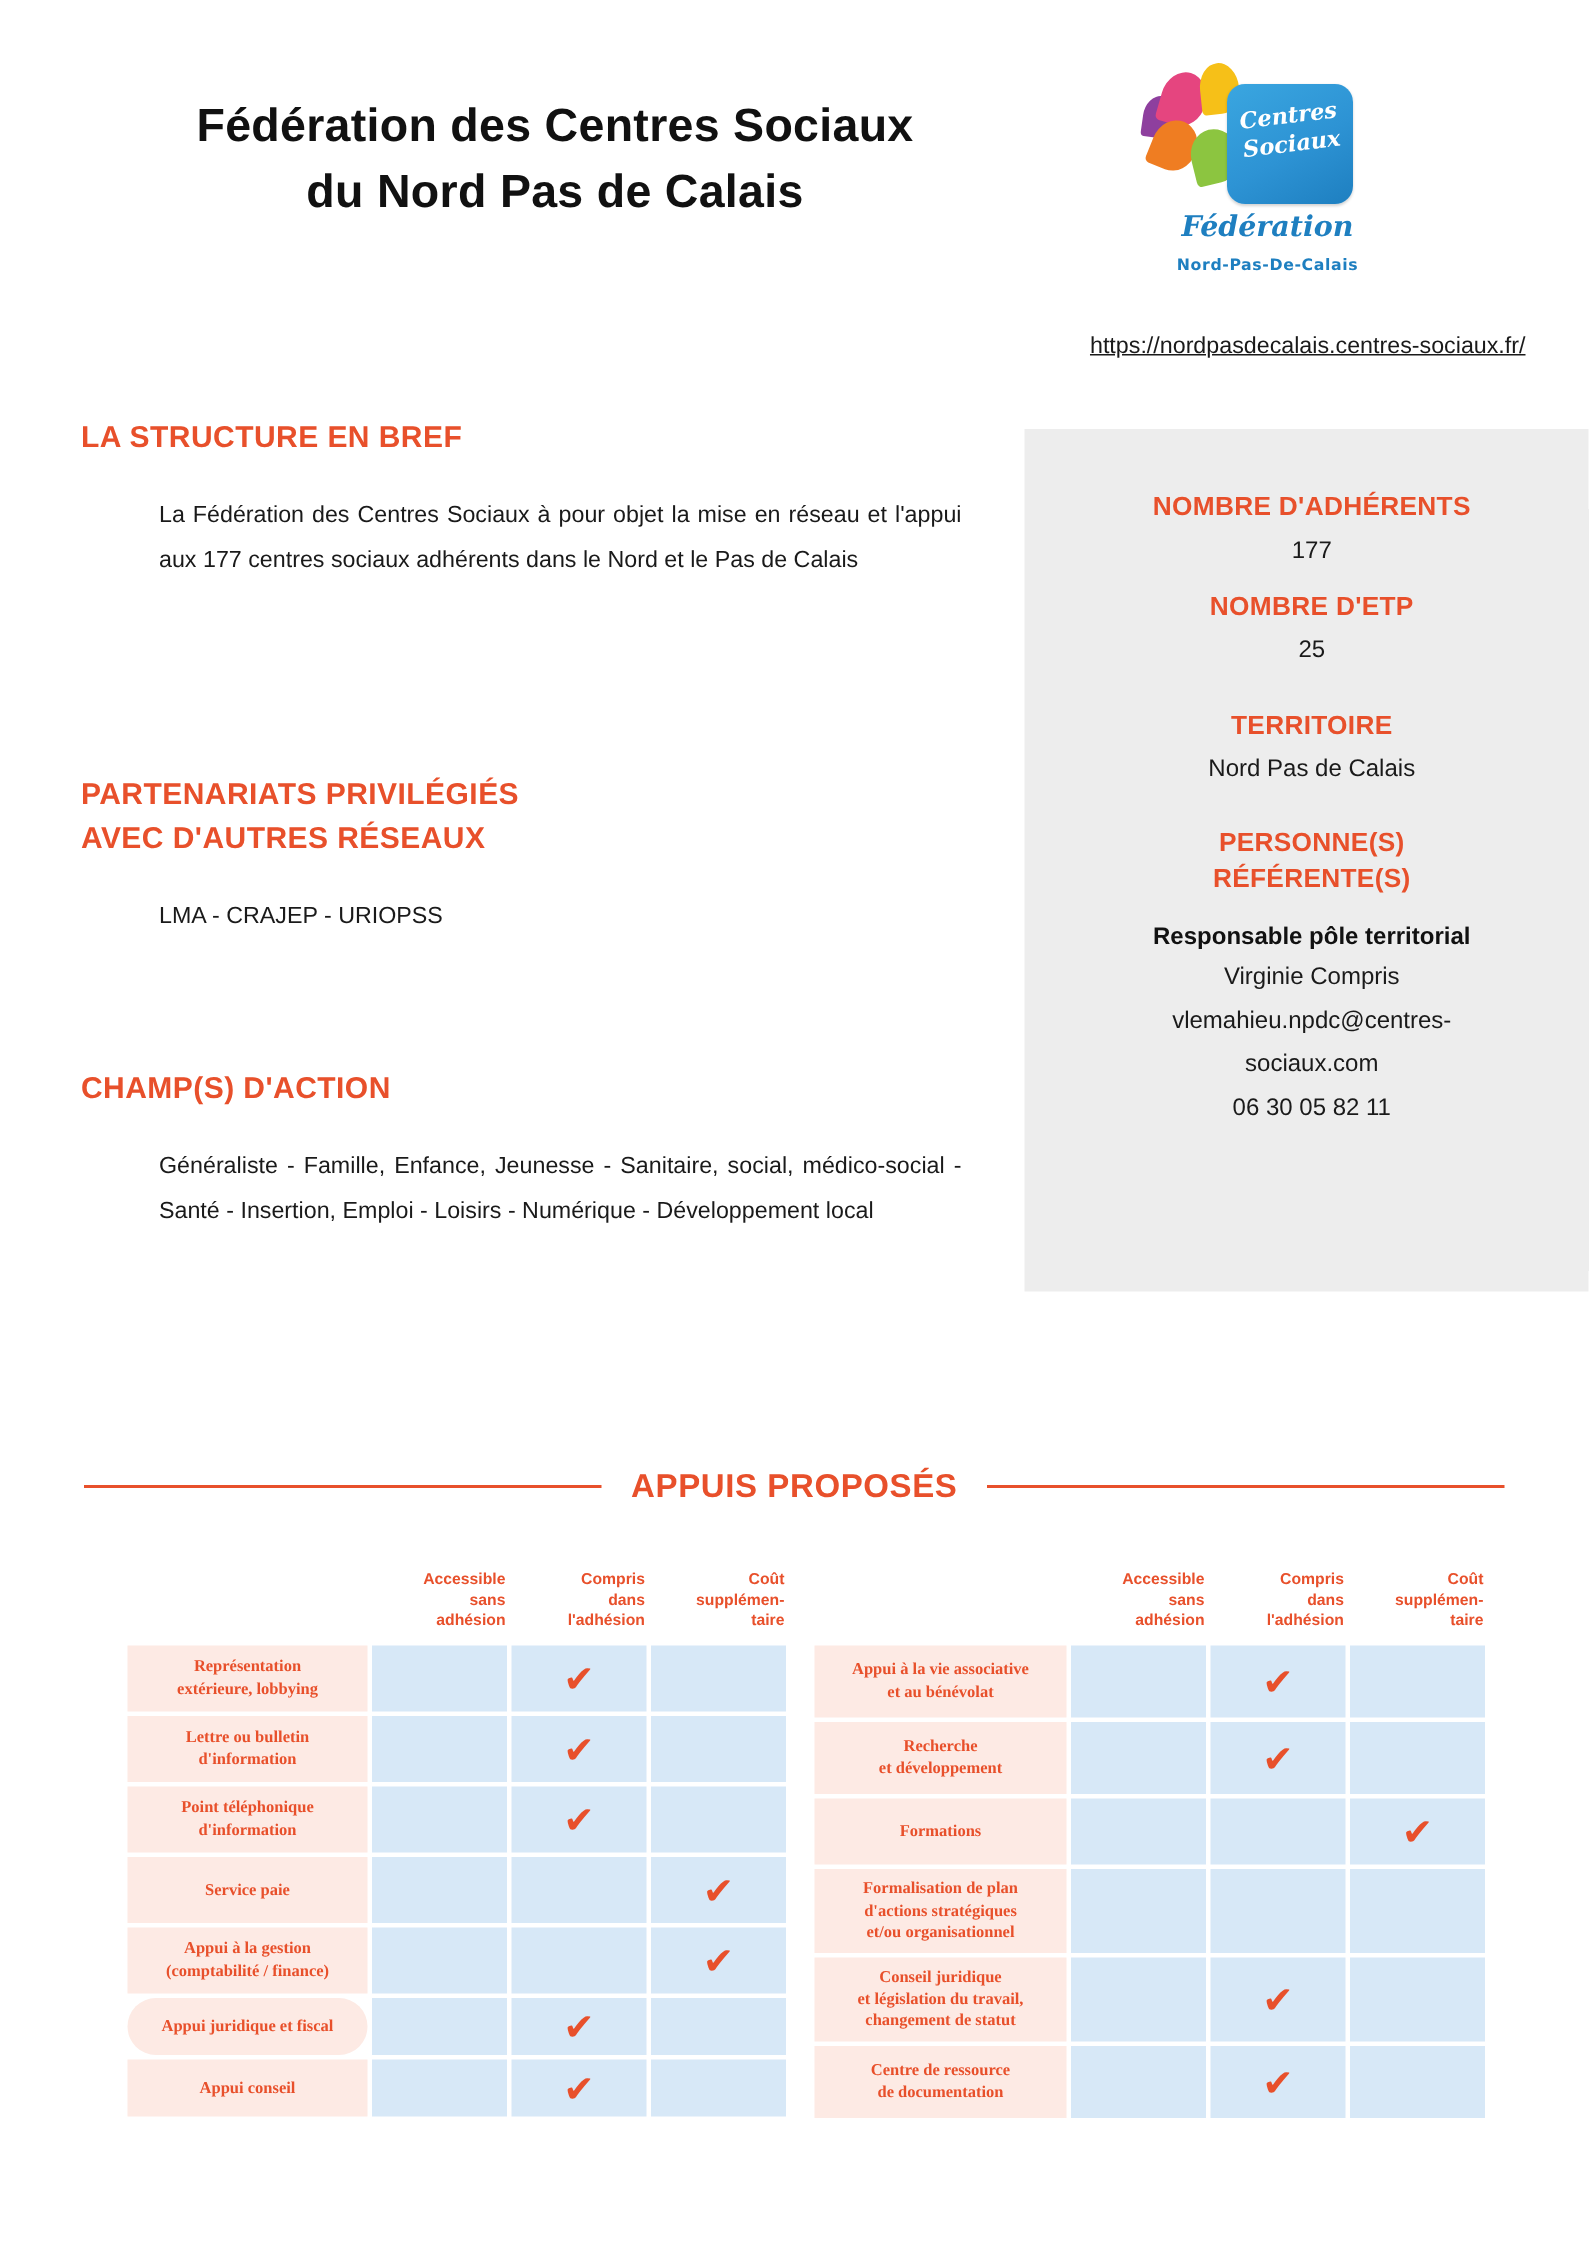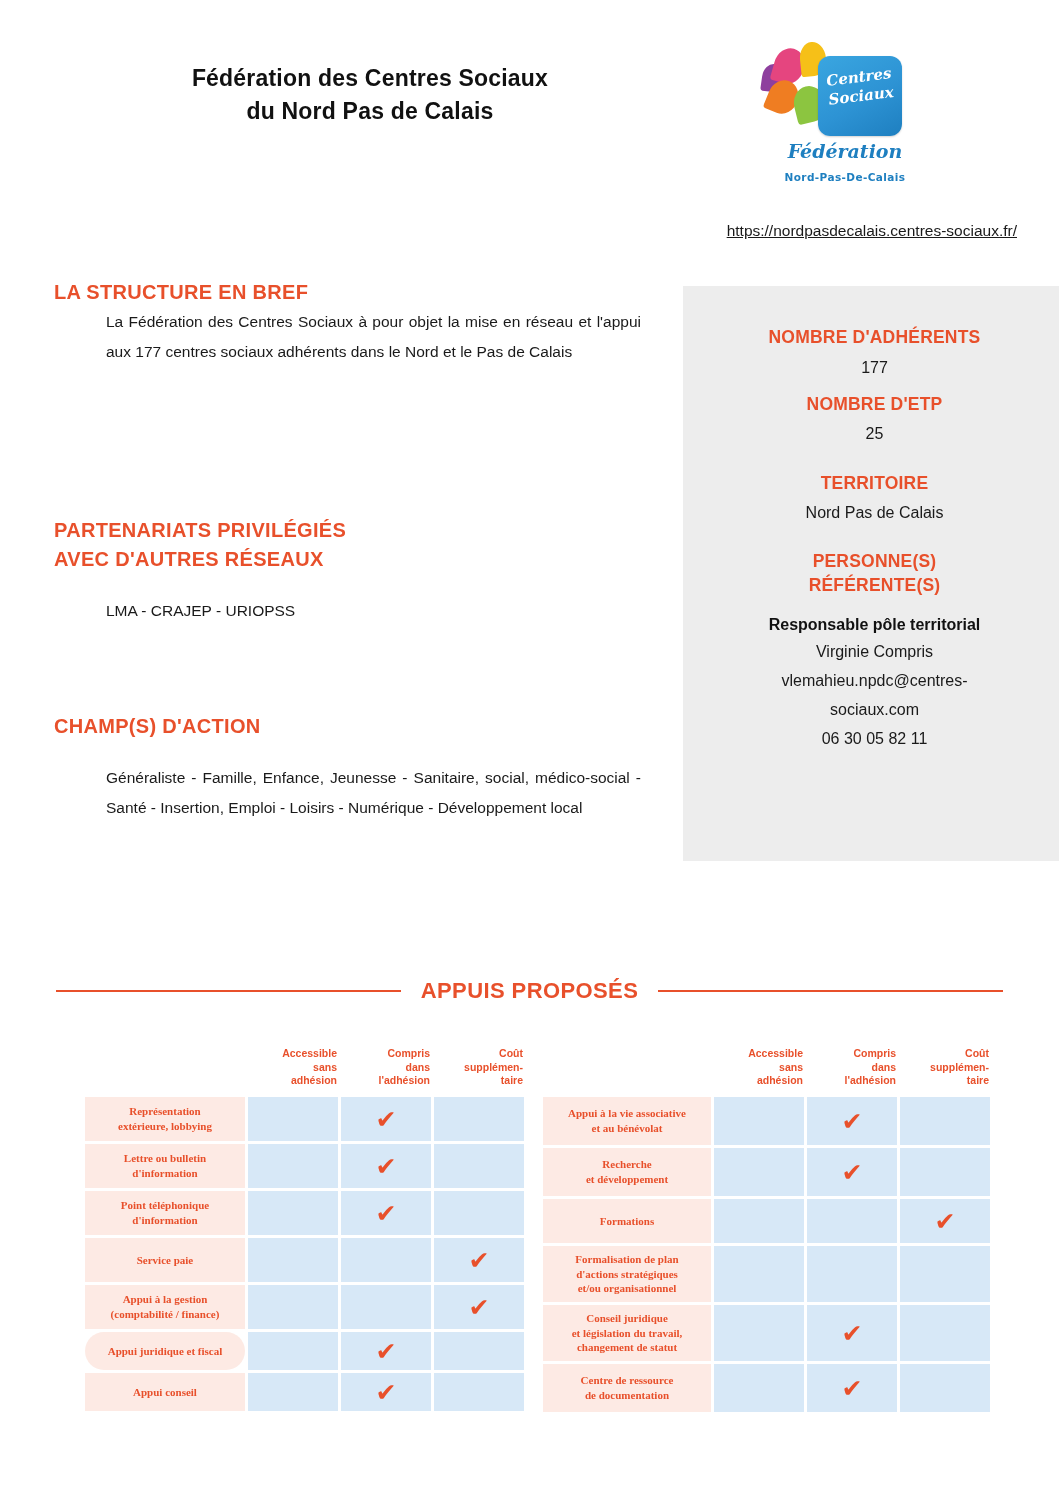--- a/index.html
+++ b/index.html
@@ -30,21 +30,21 @@
     height: 210px;
   }
   .title-block {
     position: absolute;
     left: 40px;
     top: 62px;
     width: 660px;
     text-align: center;
   }
   .title-line {
-    font-size: 23px;
+    font-size: 31px;
     font-weight: bold;
     letter-spacing: .2px;
     line-height: 1.42;
     color: #111;
   }
 
   
   .logo {
     position: absolute;
     left: 760px;
@@ -123,21 +123,21 @@
     letter-spacing: .3px;
     line-height: 1.45;
   }
   .body-text {
     font-size: 15.5px;
     line-height: 1.95;
     color: #1a1a1a;
     text-align: justify;
   }
   #sec-bref { position: absolute; left: 54px; top: 278px; width: 600px; }
-  #sec-bref .body-text { margin-left: 52px; width: 535px; }
+  #sec-bref .body-text { margin-top: 22px; margin-left: 52px; width: 535px; }
 
   #sec-part { position: absolute; left: 54px; top: 516px; width: 600px; }
   #sec-part .body-text { margin-top: 22px; margin-left: 52px; width: 535px; text-align: left; }
 
   #sec-champ { position: absolute; left: 54px; top: 712px; width: 600px; }
   #sec-champ .body-text { margin-top: 22px; margin-left: 52px; width: 535px; }
 
   
   .infobox {
     position: absolute;

